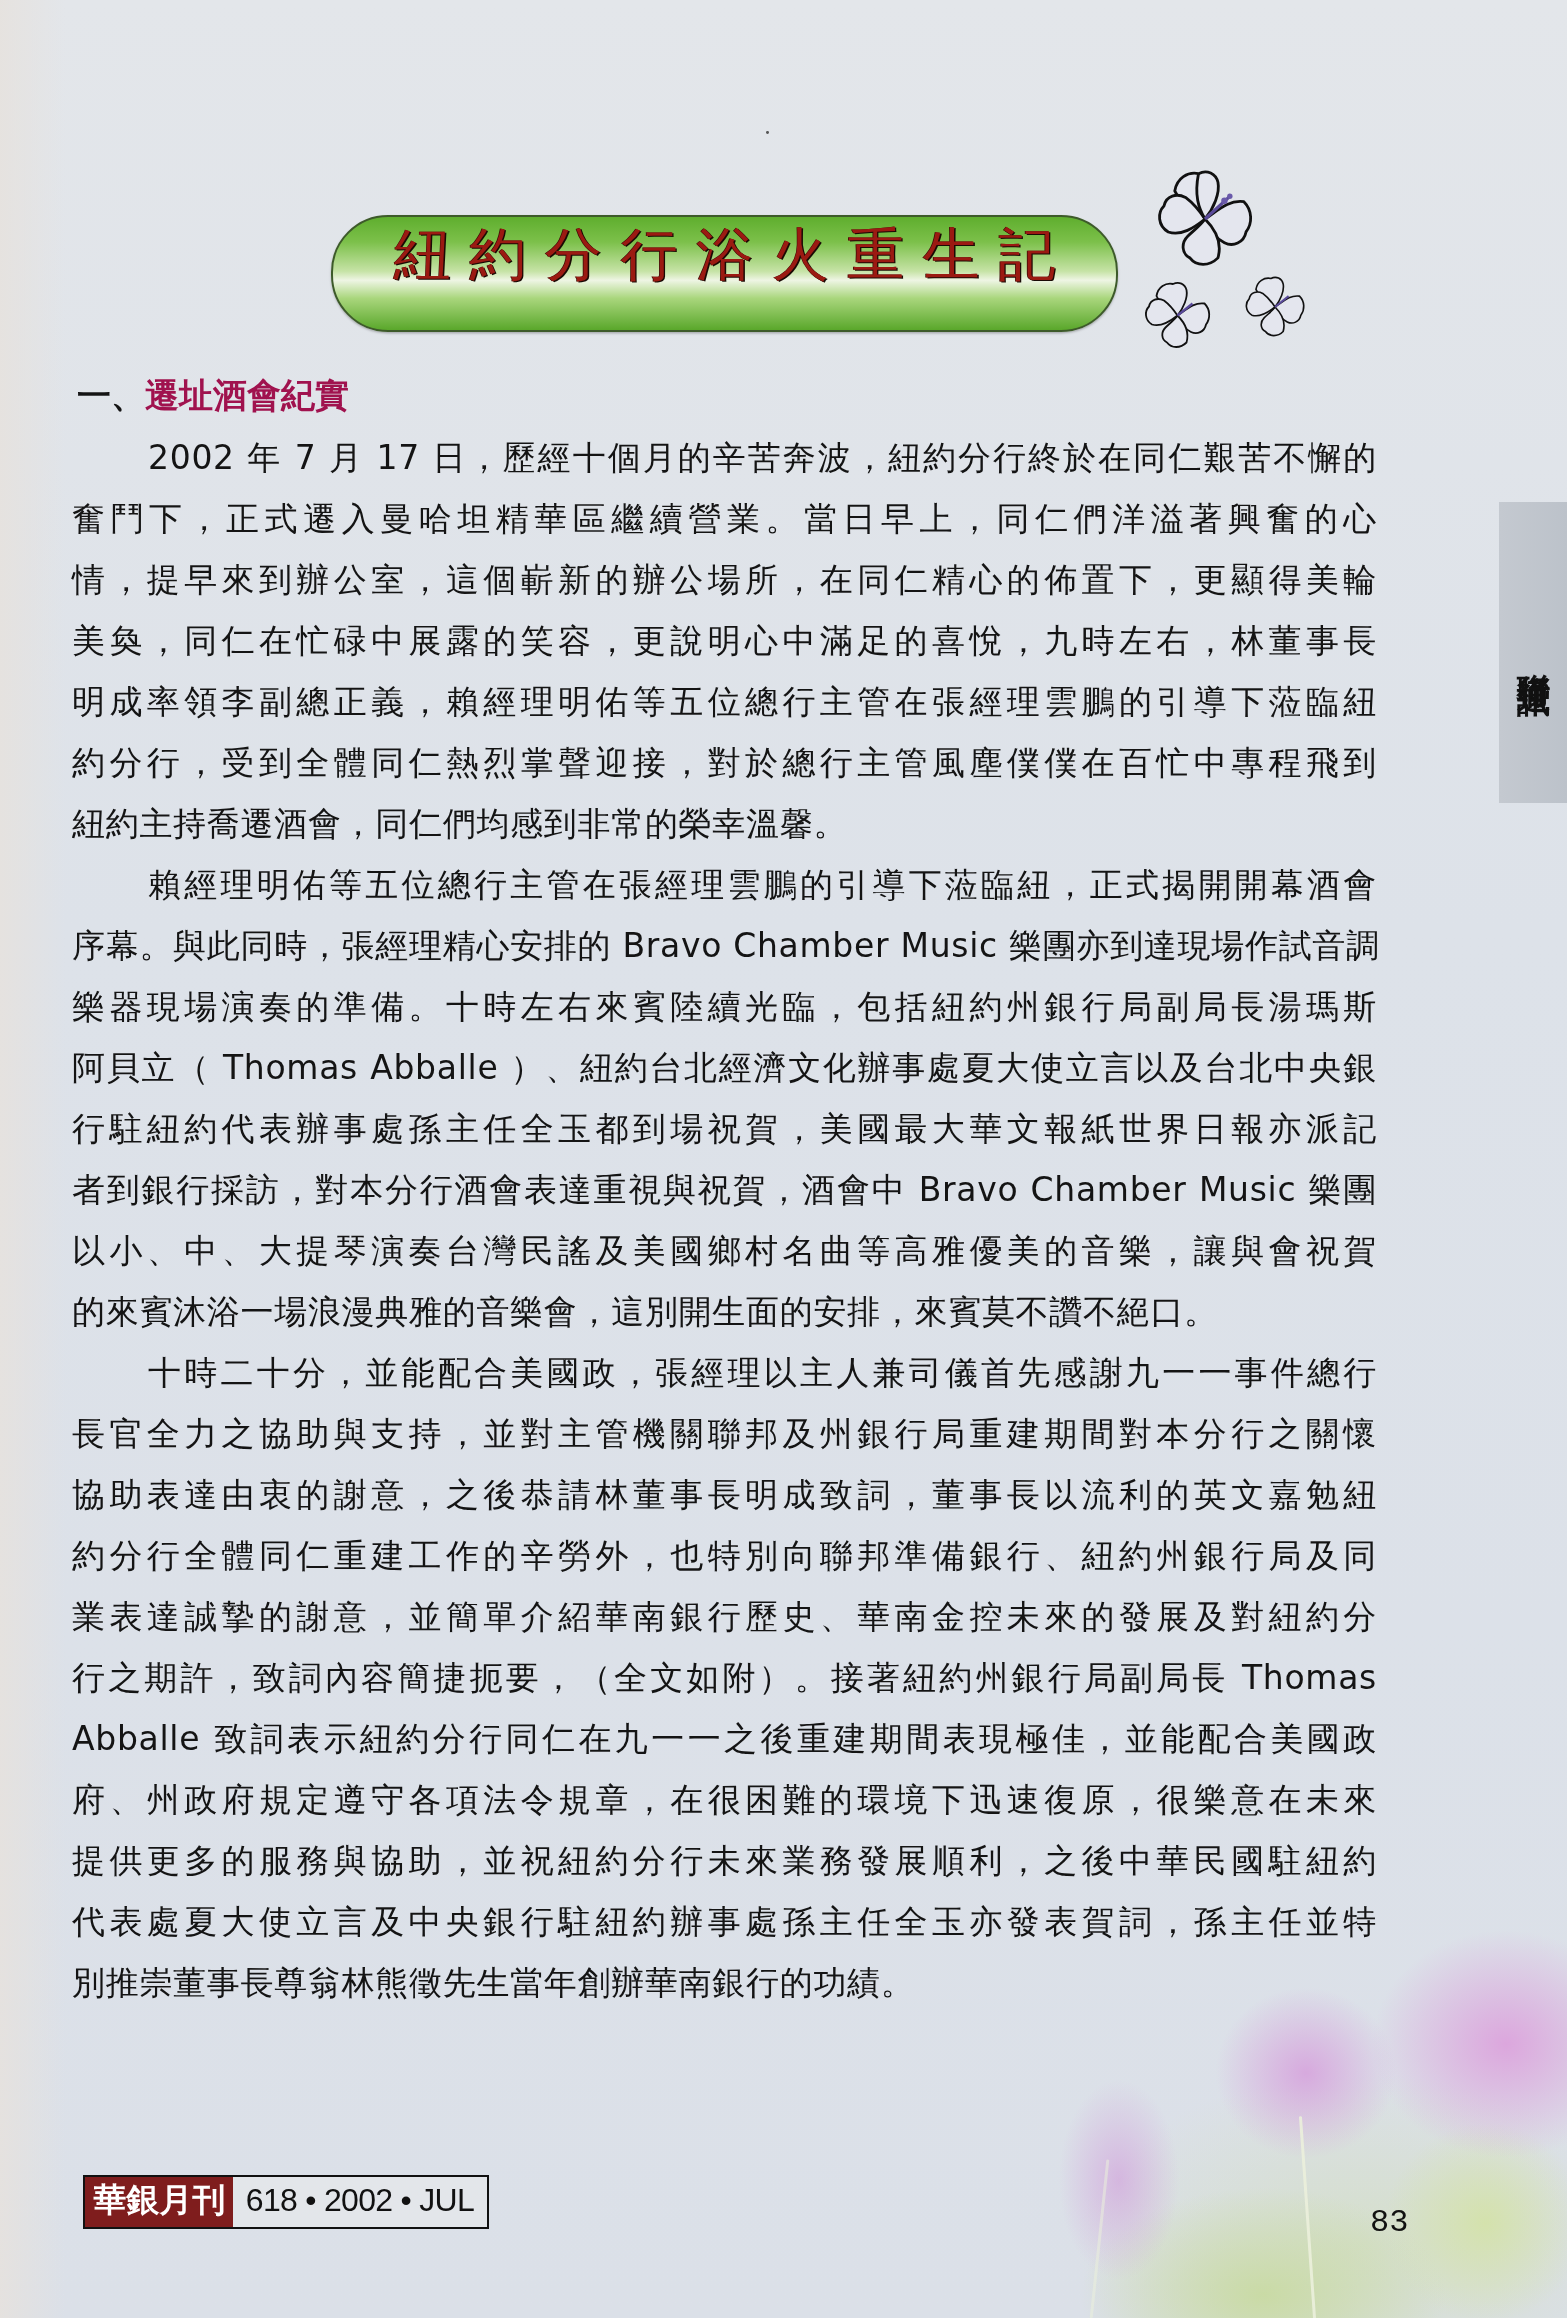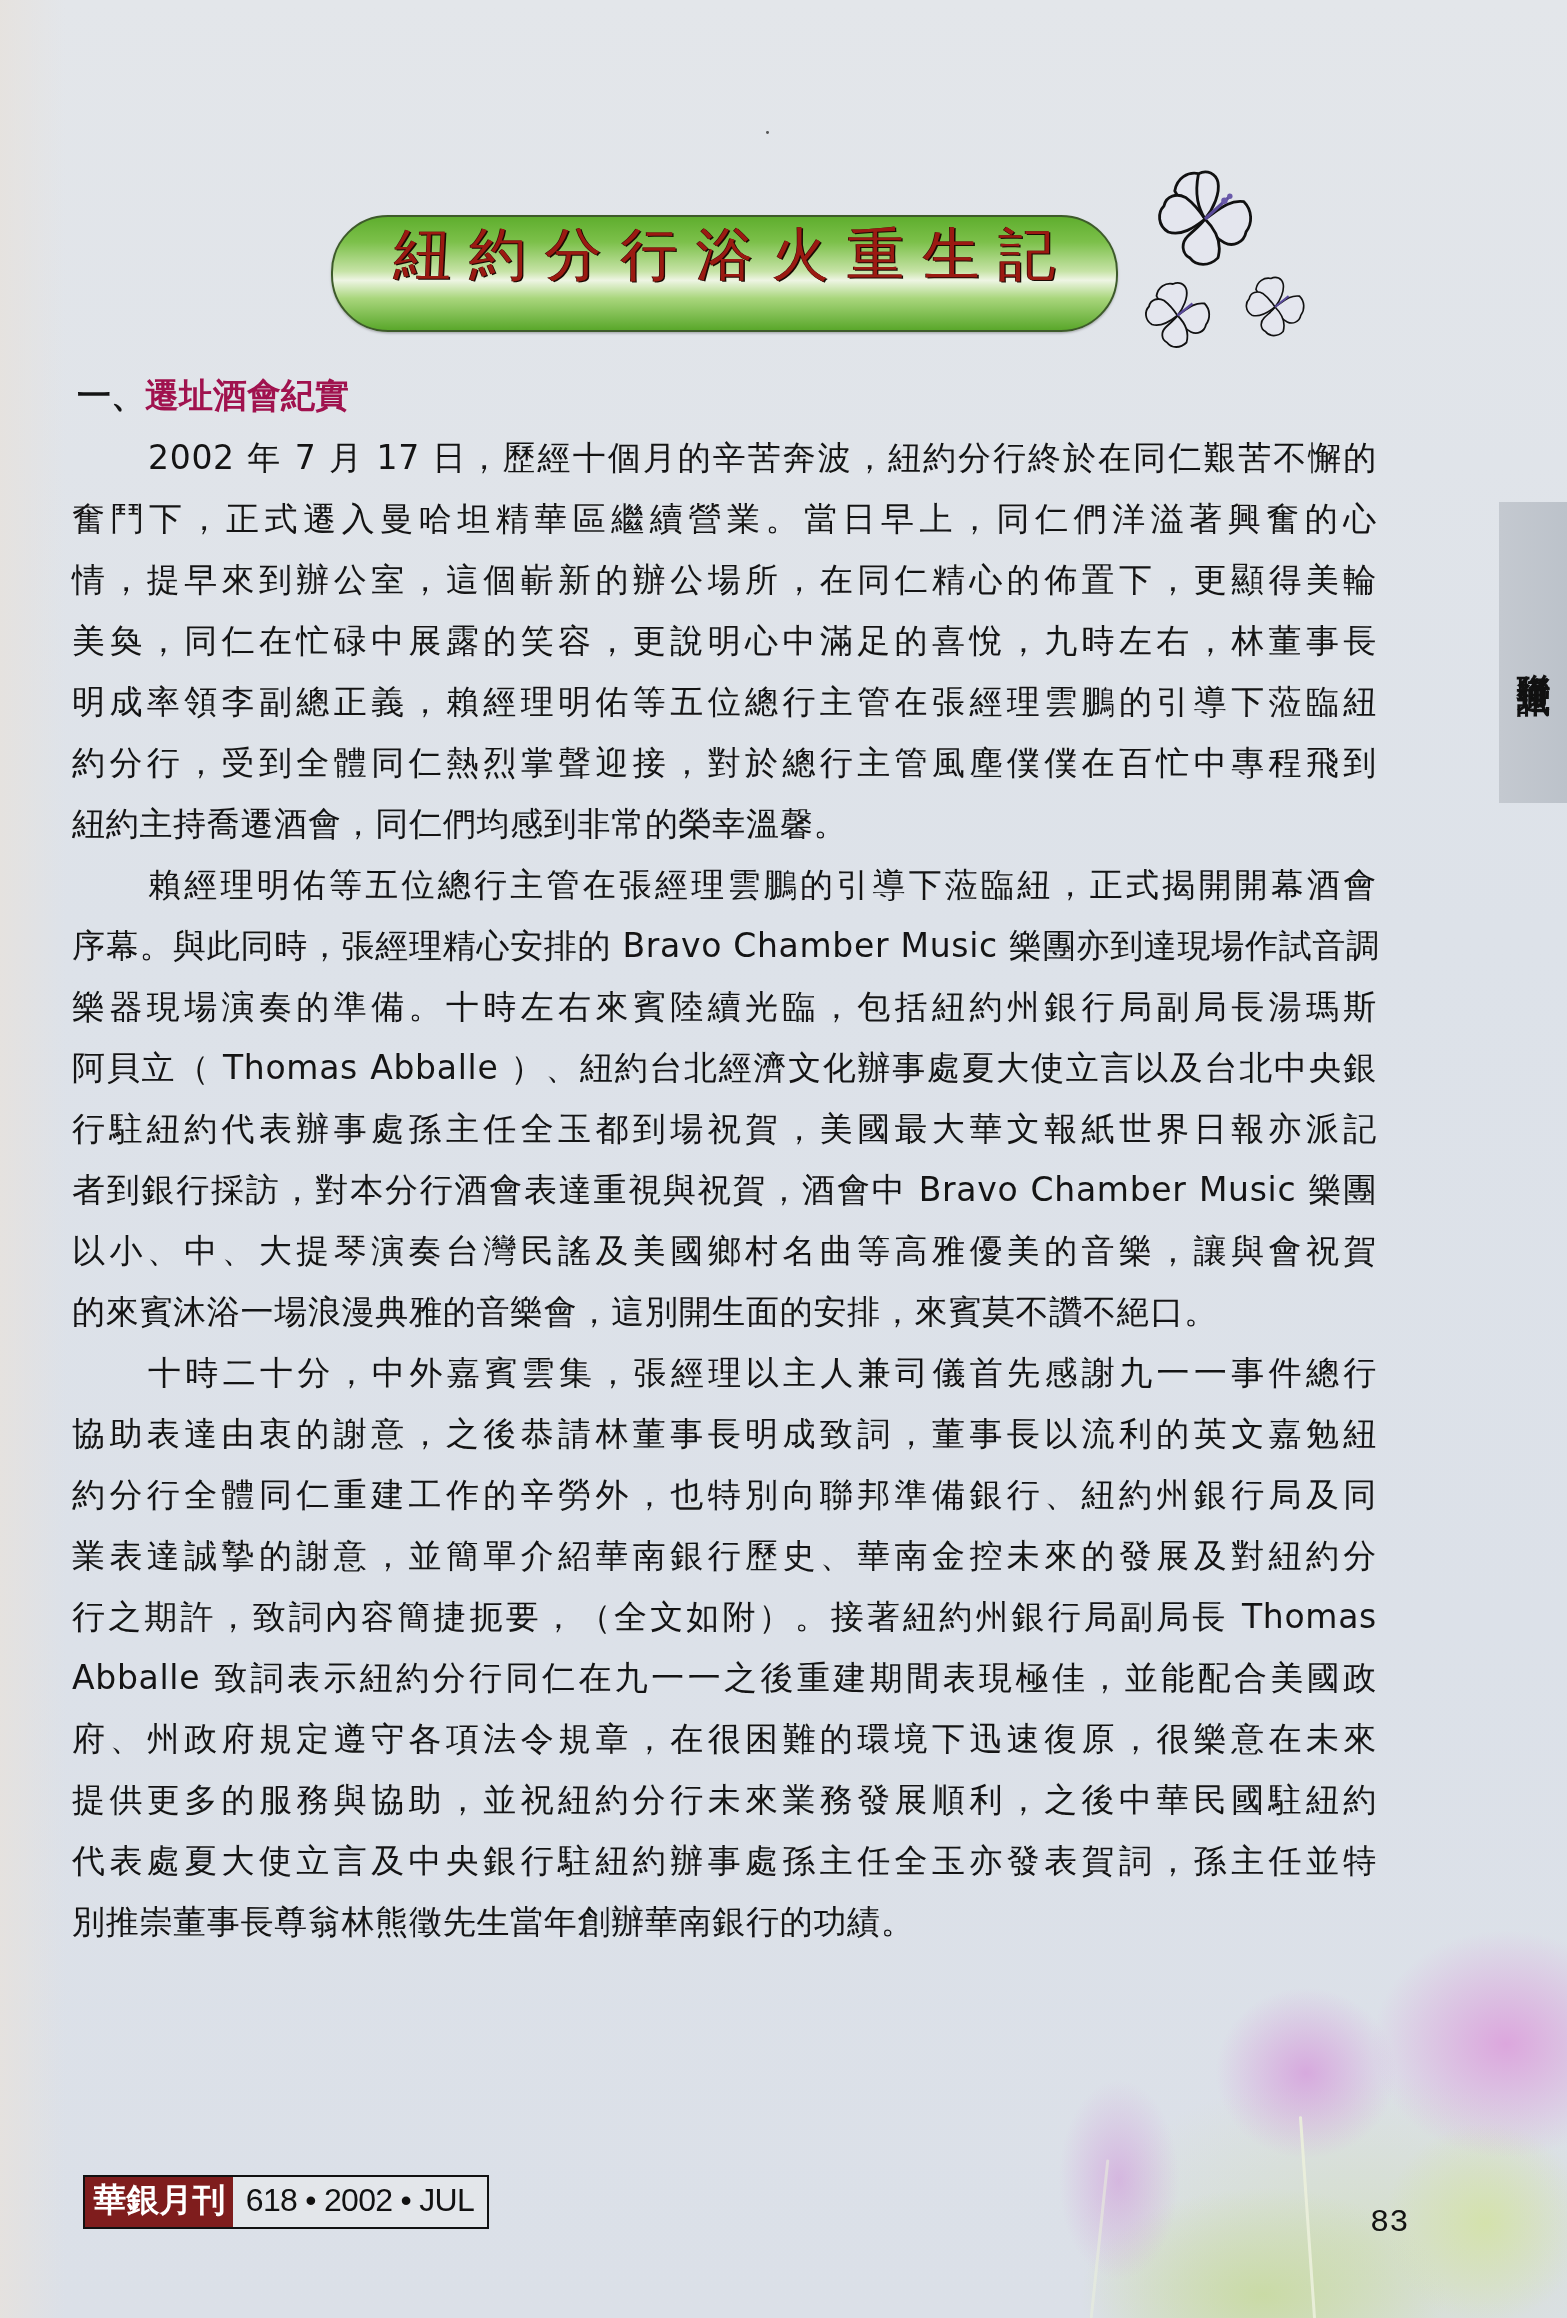--- a/index.html
+++ b/index.html
@@ -236,21 +236,22 @@
     <div class="line">序幕。與此同時，張經理精心安排的 Bravo Chamber Music 樂團亦到達現場作試音調</div>
     <div class="line">樂器現場演奏的準備。十時左右來賓陸續光臨，包括紐約州銀行局副局長湯瑪斯</div>
     <div class="line">阿貝立（ Thomas Abballe ）、紐約台北經濟文化辦事處夏大使立言以及台北中央銀</div>
     <div class="line">行駐紐約代表辦事處孫主任全玉都到場祝賀，美國最大華文報紙世界日報亦派記</div>
     <div class="line">者到銀行採訪，對本分行酒會表達重視與祝賀，酒會中 Bravo Chamber Music  樂團</div>
     <div class="line">以小、中、大提琴演奏台灣民謠及美國鄉村名曲等高雅優美的音樂，讓與會祝賀</div>
     <div class="line last">的來賓沐浴一場浪漫典雅的音樂會，這別開生面的安排，來賓莫不讚不絕口。</div>
   </div>
 
   <div>
-    <div class="line indent">十時二十分，中外嘉賓雲集，張經理以主人兼司儀首先感謝九一一事件總行</div>
+    <div class="line indent">十時二十分，並能配合美國政，張經理以主人兼司儀首先感謝九一一事件總行</div>
+    <div class="line">長官全力之協助與支持，並對主管機關聯邦及州銀行局重建期間對本分行之關懷</div>
     <div class="line">協助表達由衷的謝意，之後恭請林董事長明成致詞，董事長以流利的英文嘉勉紐</div>
     <div class="line">約分行全體同仁重建工作的辛勞外，也特別向聯邦準備銀行、紐約州銀行局及同</div>
     <div class="line">業表達誠摯的謝意，並簡單介紹華南銀行歷史、華南金控未來的發展及對紐約分</div>
     <div class="line">行之期許，致詞內容簡捷扼要，（全文如附）。接著紐約州銀行局副局長 Thomas</div>
     <div class="line">Abballe  致詞表示紐約分行同仁在九一一之後重建期間表現極佳，並能配合美國政</div>
     <div class="line">府、州政府規定遵守各項法令規章，在很困難的環境下迅速復原，很樂意在未來</div>
     <div class="line">提供更多的服務與協助，並祝紐約分行未來業務發展順利，之後中華民國駐紐約</div>
     <div class="line">代表處夏大使立言及中央銀行駐紐約辦事處孫主任全玉亦發表賀詞，孫主任並特</div>
     <div class="line last">別推崇董事長尊翁林熊徵先生當年創辦華南銀行的功績。</div>
   </div>

